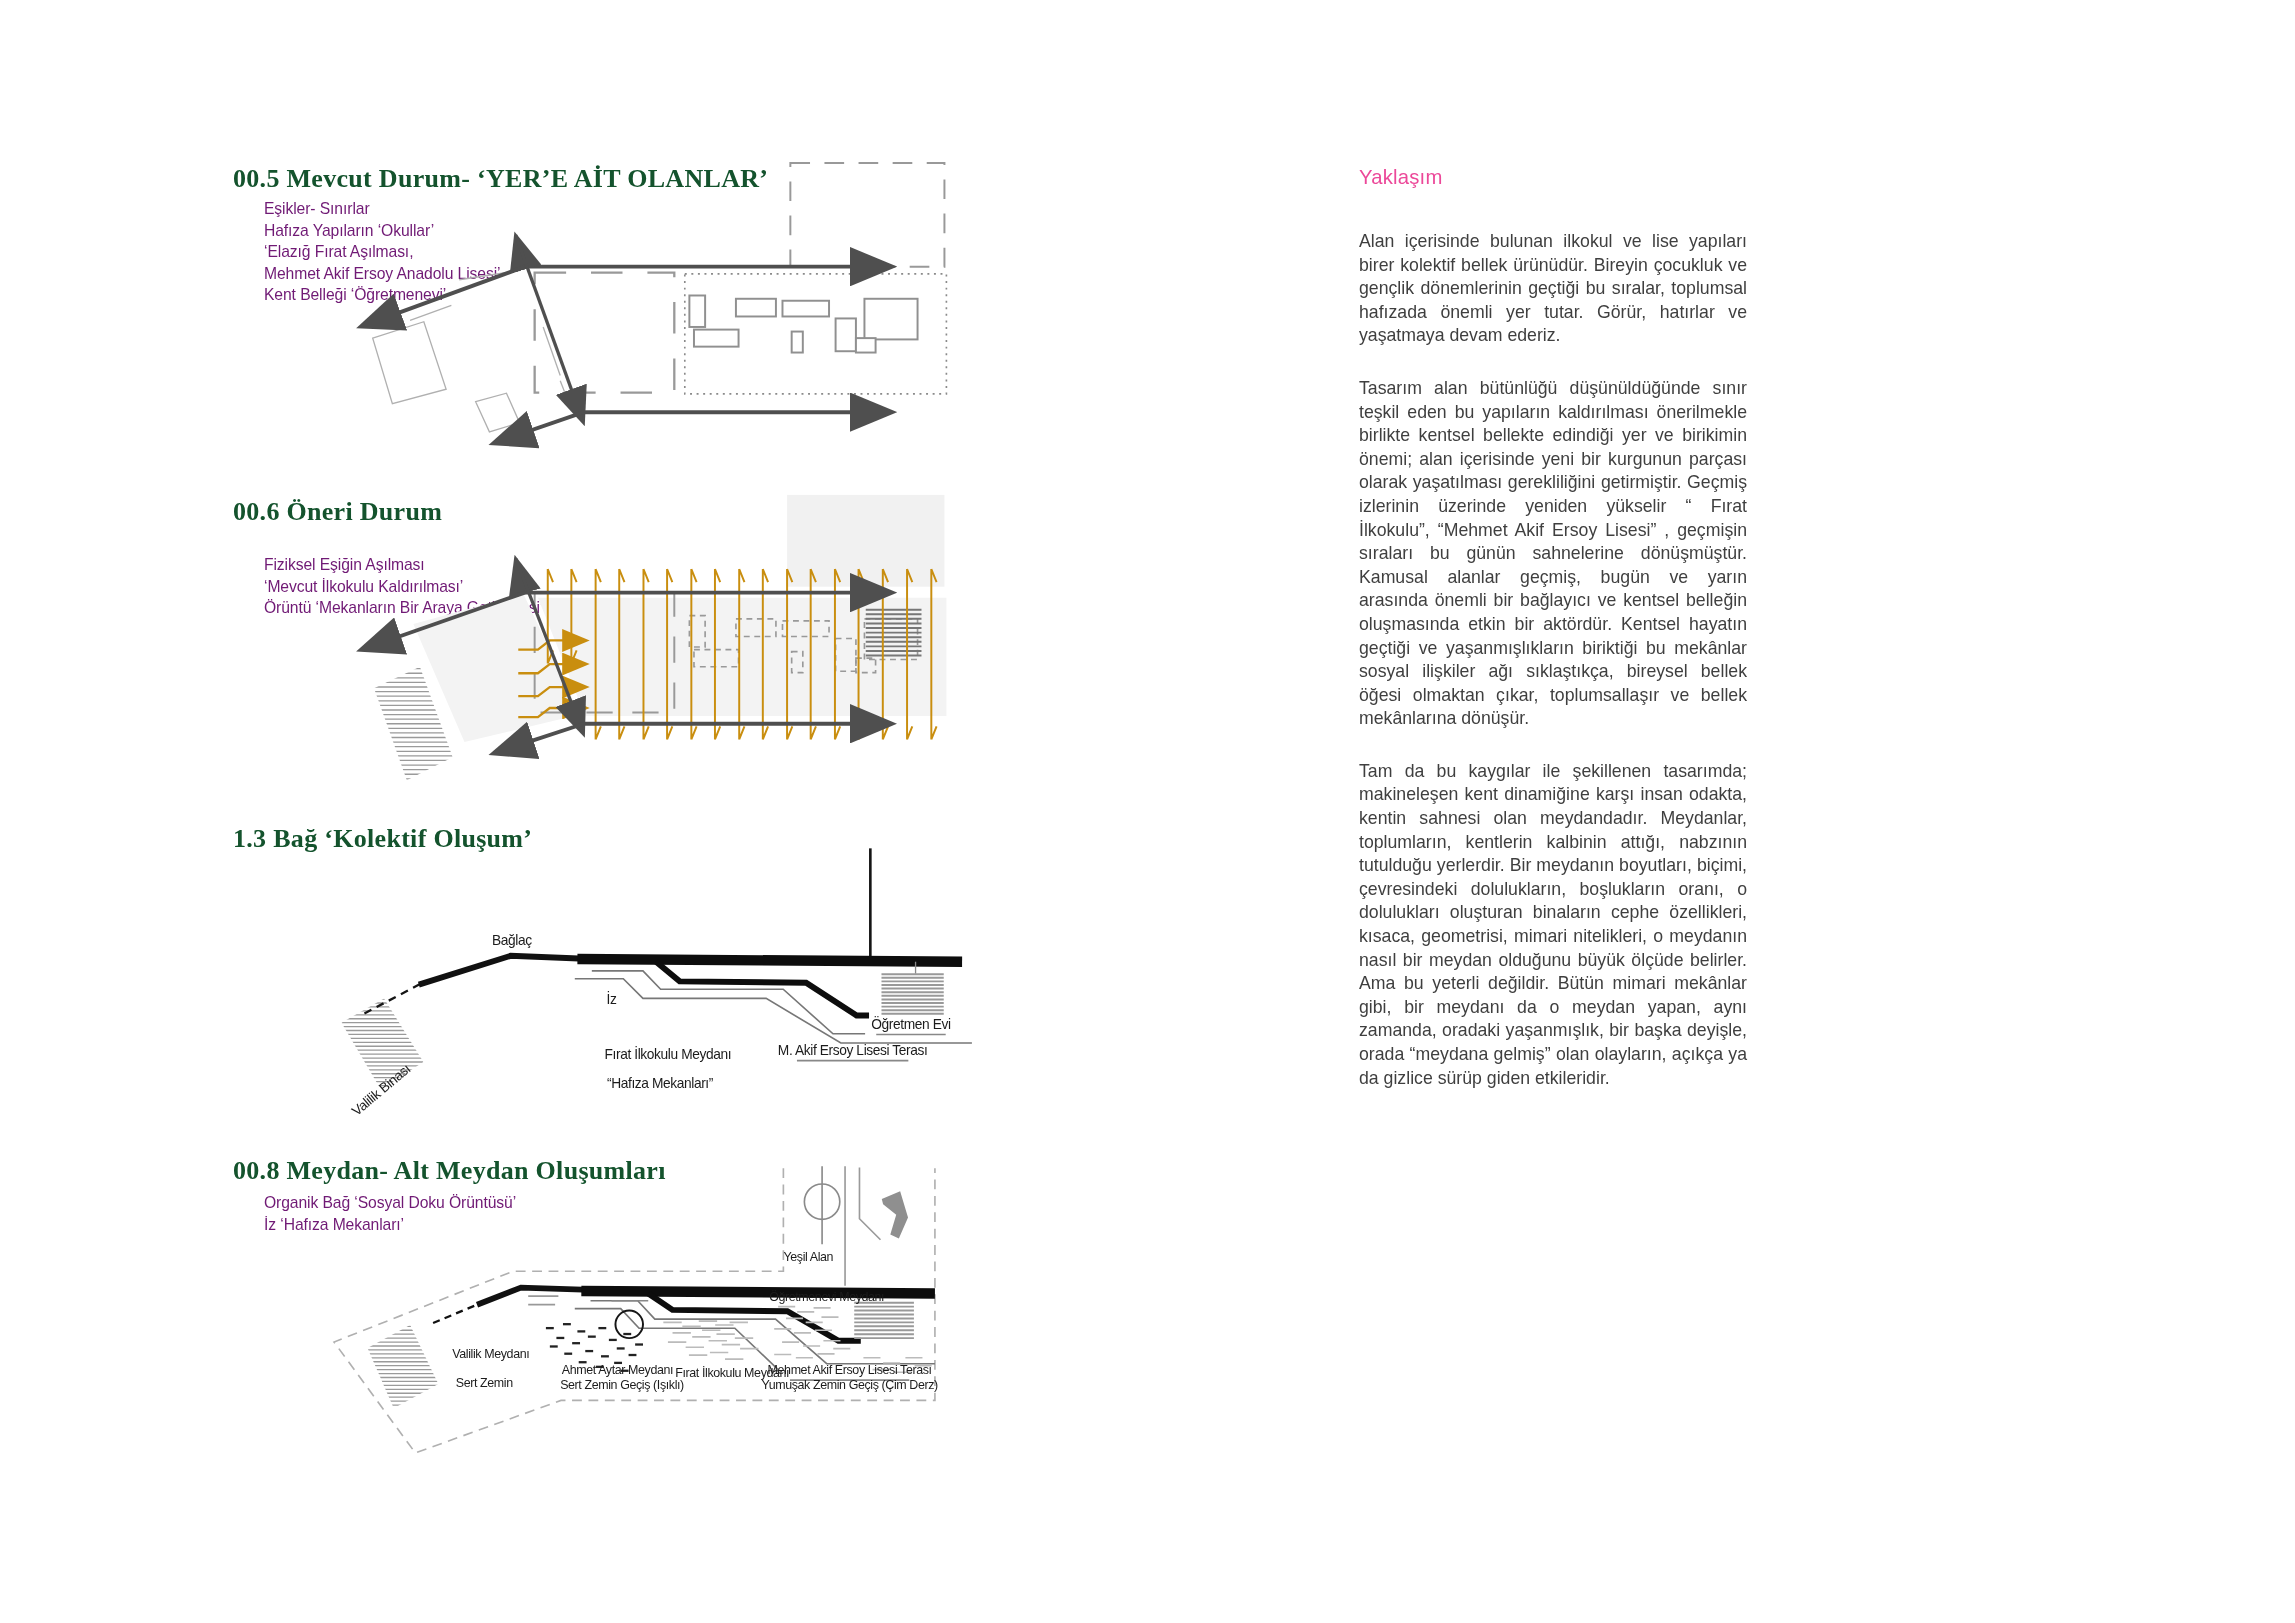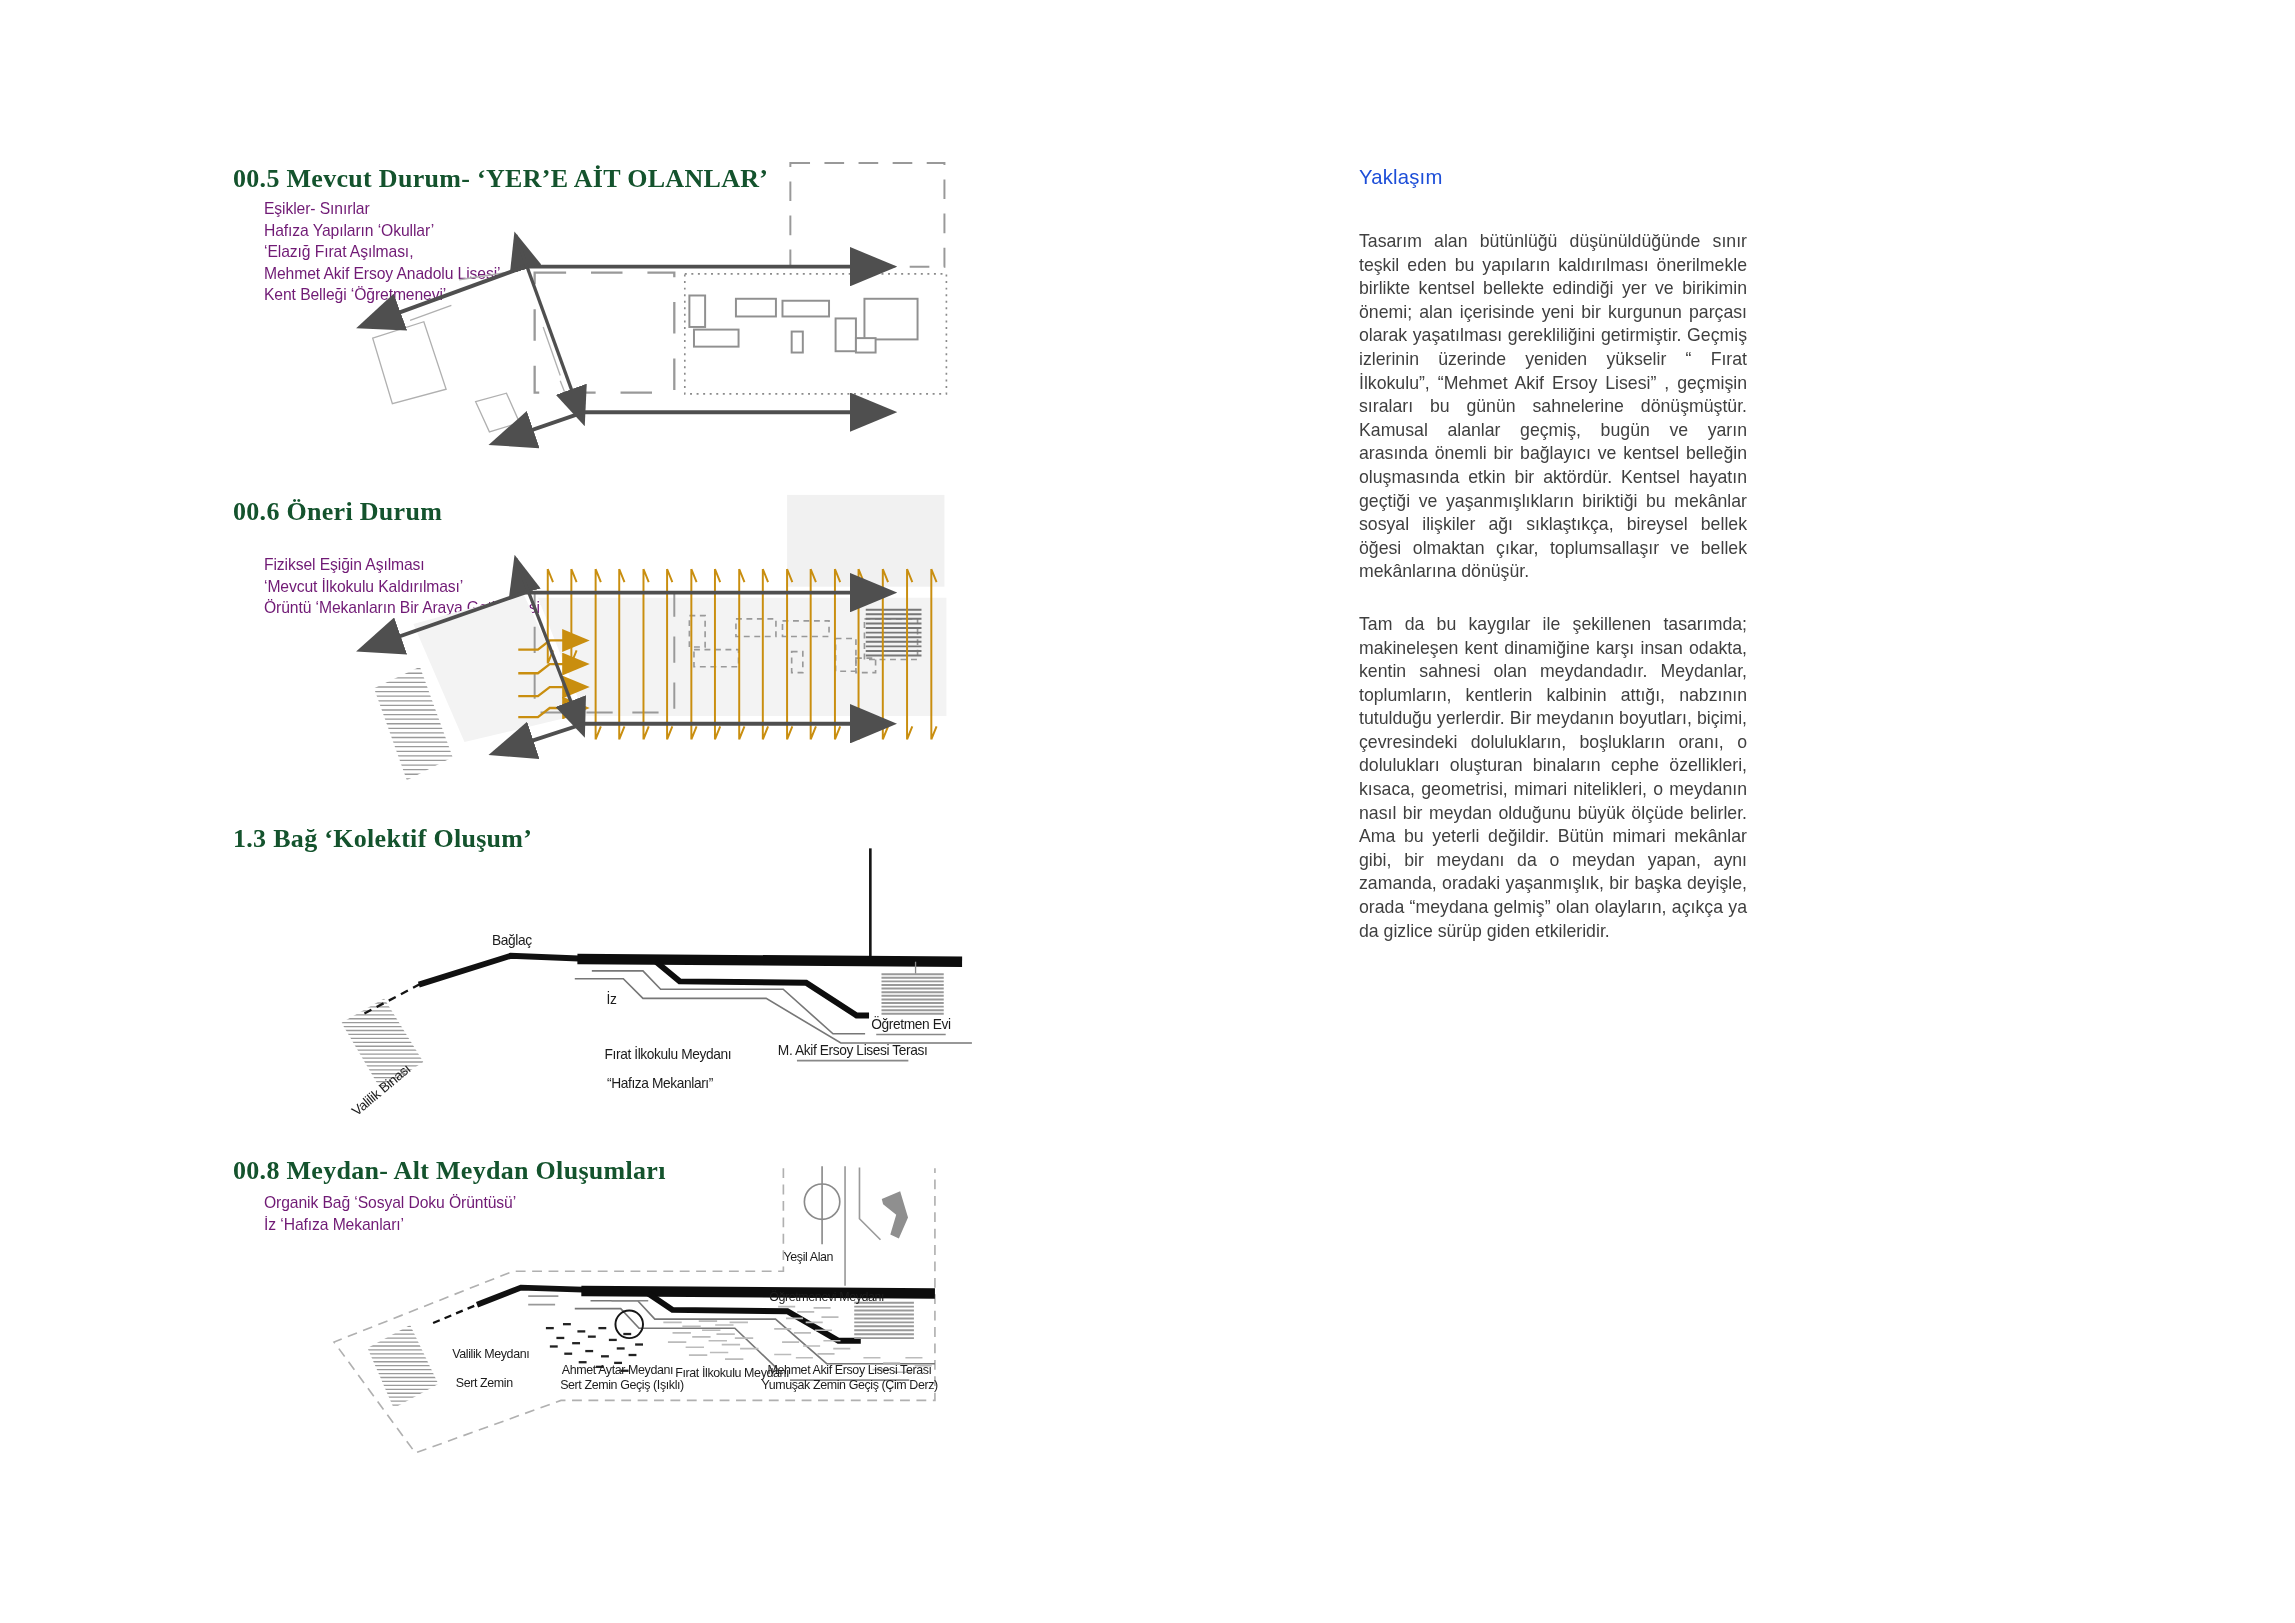--- a/index.html
+++ b/index.html
@@ -6,21 +6,21 @@
   body{width:2295px;height:1623px;background:#ffffff;position:relative;
        font-family:"Liberation Sans",sans-serif;}
   .sheet{position:absolute;inset:0;background:#ffffff;overflow:hidden;}
 
   .sec-title{position:absolute;left:233px;font-family:"Liberation Serif",serif;
     font-weight:700;font-size:26px;color:#14532d;letter-spacing:0.3px;white-space:nowrap;}
   .sec-notes{position:absolute;left:264px;font-size:15.7px;line-height:21.6px;
     color:#701a75;letter-spacing:-0.1px;white-space:nowrap;}
 
   .article{position:absolute;left:1359px;top:166px;width:388px;color:#3f3f3f;}
-  .article h2{font-size:20.3px;font-weight:400;color:#1d4ed8;margin:0 0 41px 0;letter-spacing:0.2px;}
+  .article h2{font-size:20.3px;font-weight:400;color:#ec4899;margin:0 0 41px 0;letter-spacing:0.2px;}
   .article p{font-size:17.7px;line-height:23.6px;text-align:justify;margin:0 0 29px 0;}
 
   svg{position:absolute;overflow:visible;}
   svg text{font-family:"Liberation Sans",sans-serif;font-size:21px;fill:#1c1c1c;letter-spacing:-0.6px;}
   svg .lbl4{font-size:19px;}
 </style>
 </head>
 <body>
 
 <div class="sheet">
@@ -250,18 +250,19 @@
     <text class="lbl4" x="258" y="345" text-anchor="middle">Sert Zemin</text>
     <text class="lbl4" x="461" y="325" text-anchor="middle">Ahmet Aytar Meydanı</text>
     <text class="lbl4" x="468" y="347" text-anchor="middle">Sert Zemin Geçiş (Işıklı)</text>
     <text class="lbl4" x="636" y="329" text-anchor="middle">Fırat İlkokulu Meydanı</text>
     <text class="lbl4" x="815" y="325" text-anchor="middle">Mehmet Akif Ersoy Lisesi Terası</text>
     <text class="lbl4" x="815" y="347" text-anchor="middle">Yumuşak Zemin Geçiş (Çim Derz)</text>
   </svg>
 
   <div class="article">
     <h2>Yaklaşım</h2>
+    <p>Alan içerisinde bulunan ilkokul ve lise yapıları birer kolektif bellek ürünüdür. Bireyin çocukluk ve gençlik dönemlerinin geçtiği bu sıralar, toplumsal hafızada önemli yer tutar. Görür, hatırlar ve yaşatmaya devam ederiz.</p>
     <p>Tasarım alan bütünlüğü düşünüldüğünde sınır teşkil eden bu yapıların kaldırılması önerilmekle birlikte kentsel bellekte edindiği yer ve birikimin önemi; alan içerisinde yeni bir kurgunun parçası olarak yaşatılması gerekliliğini getirmiştir. Geçmiş izlerinin üzerinde yeniden yükselir “ Fırat İlkokulu”, “Mehmet Akif Ersoy Lisesi” , geçmişin sıraları bu günün sahnelerine dönüşmüştür. Kamusal alanlar geçmiş, bugün ve yarın arasında önemli bir bağlayıcı ve kentsel belleğin oluşmasında etkin bir aktördür. Kentsel hayatın geçtiği ve yaşanmışlıkların biriktiği bu mekânlar sosyal ilişkiler ağı sıklaştıkça, bireysel bellek öğesi olmaktan çıkar, toplumsallaşır ve bellek mekânlarına dönüşür.</p>
     <p>Tam da bu kaygılar ile şekillenen tasarımda; makineleşen kent dinamiğine karşı insan odakta, kentin sahnesi olan meydandadır. Meydanlar, toplumların, kentlerin kalbinin attığı, nabzının tutulduğu yerlerdir. Bir meydanın boyutları, biçimi, çevresindeki dolulukların, boşlukların oranı, o dolulukları oluşturan binaların cephe özellikleri, kısaca, geometrisi, mimari nitelikleri, o meydanın nasıl bir meydan olduğunu büyük ölçüde belirler. Ama bu yeterli değildir. Bütün mimari mekânlar gibi, bir meydanı da o meydan yapan, aynı zamanda, oradaki yaşanmışlık, bir başka deyişle, orada “meydana gelmiş” olan olayların, açıkça ya da gizlice sürüp giden etkileridir.</p>
   </div>
 
 </div>
 
 
 </body></html>

